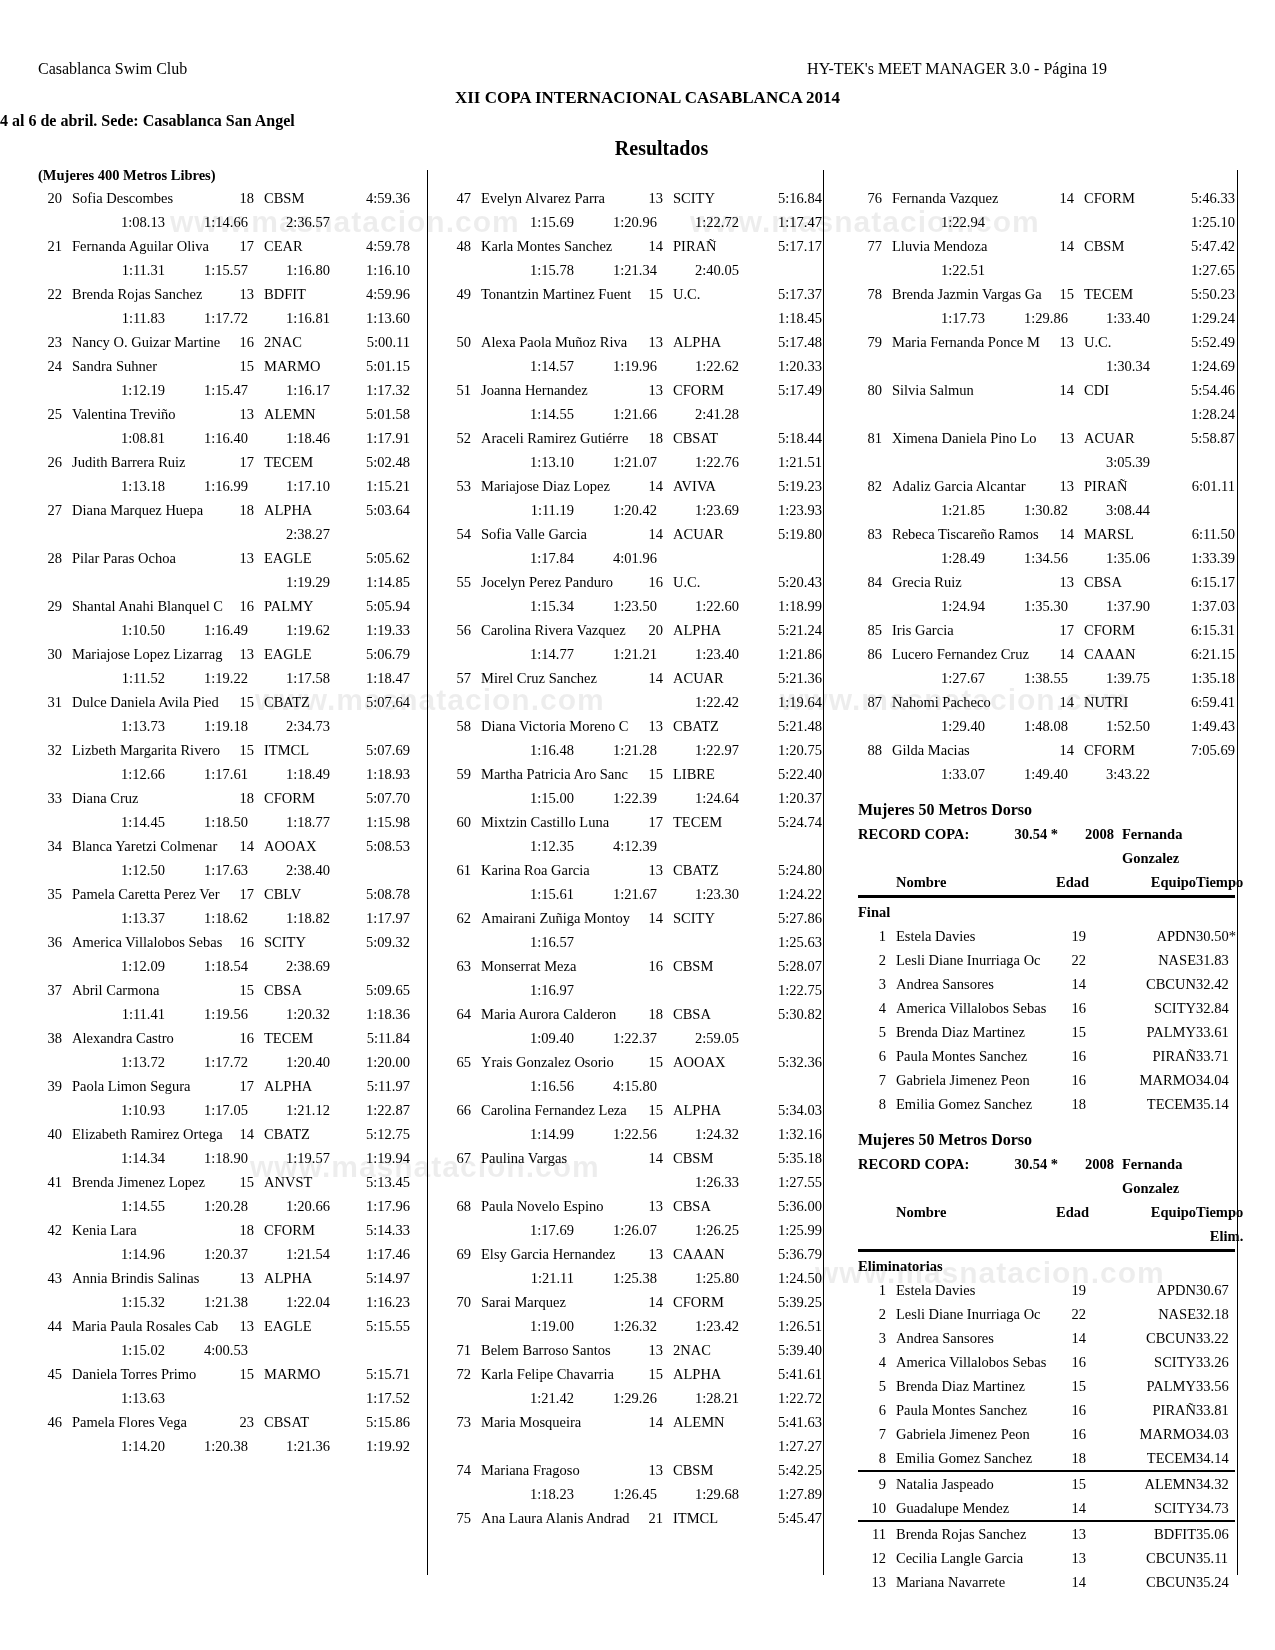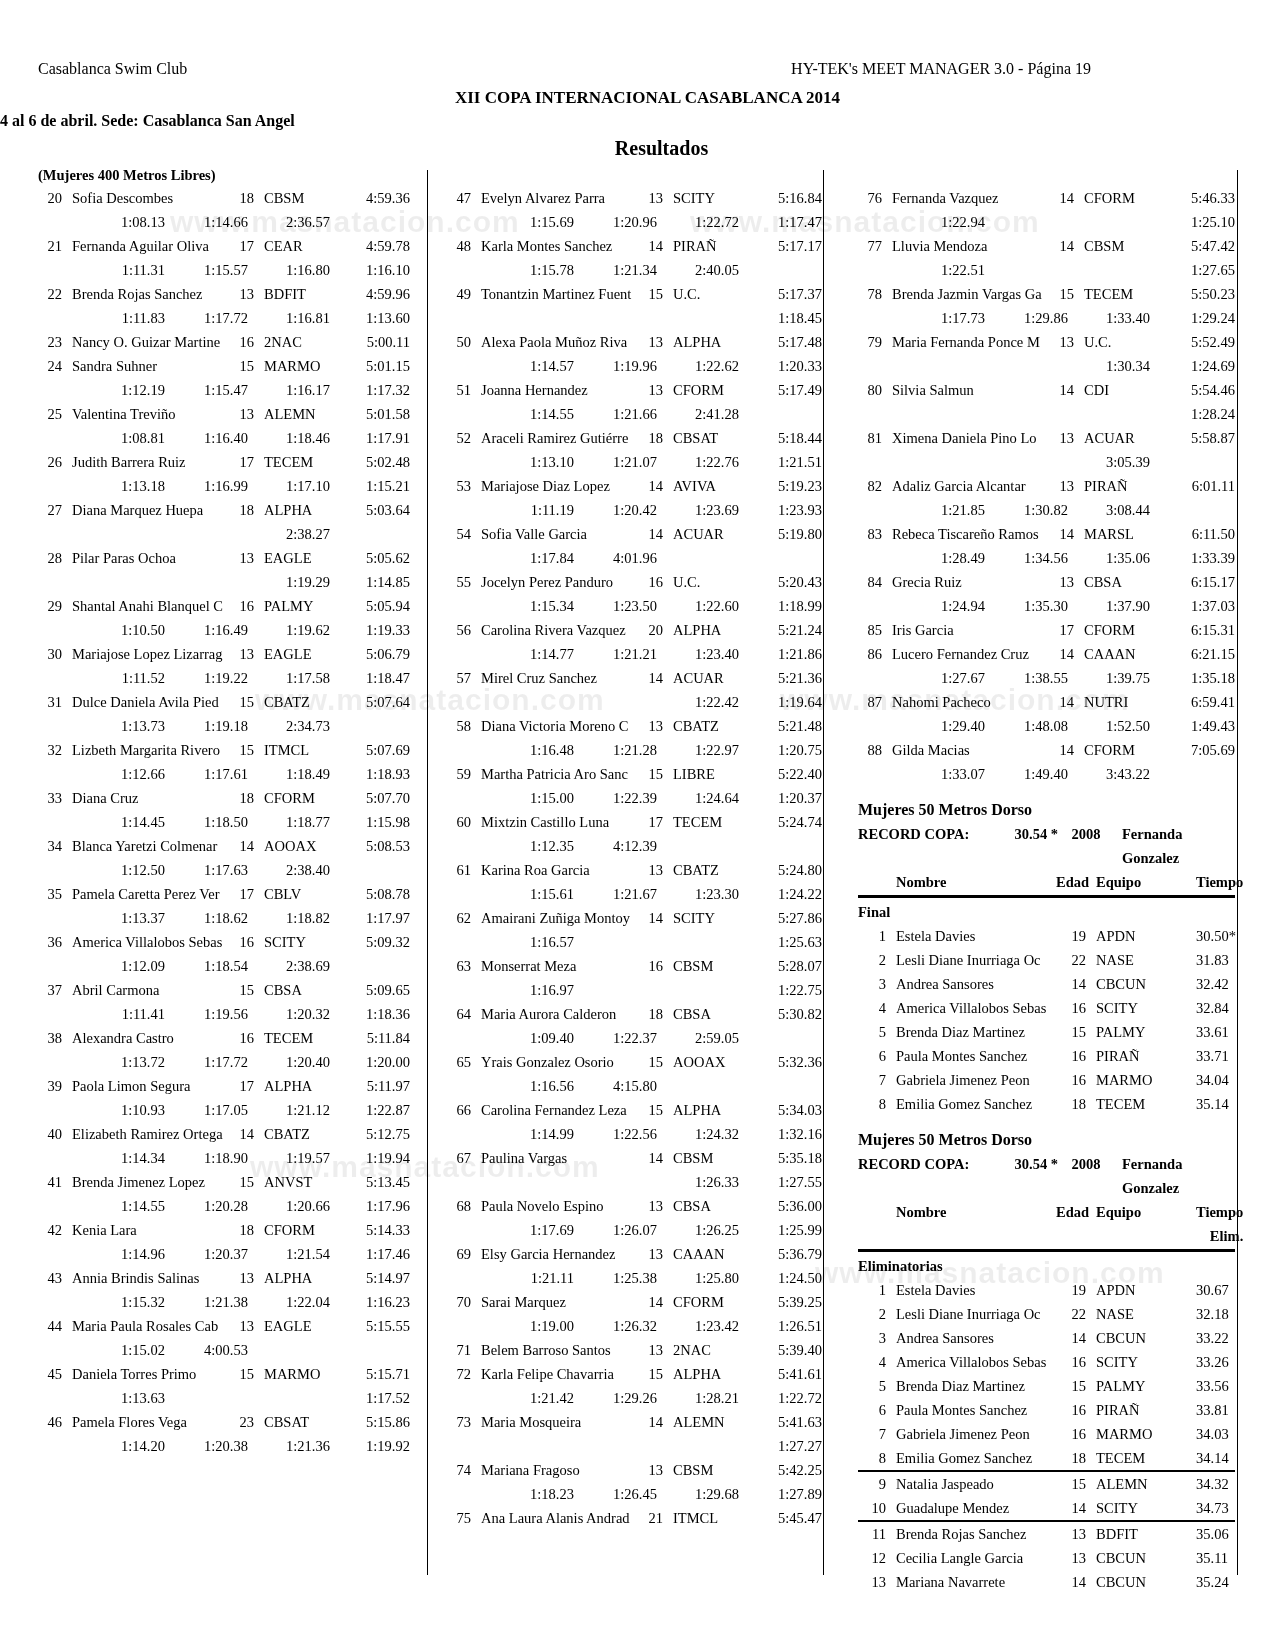--- a/index.html
+++ b/index.html
@@ -1,46 +1,46 @@
 <!DOCTYPE html>
 <html><head>
 <meta charset="utf-8">
 <style>
   html,body{margin:0;padding:0;background:#888;}
   .page{position:relative;width:1275px;height:1650px;background:#ffffff;color:#000;
         font-family:"Liberation Serif","DejaVu Serif",serif;overflow:hidden;}
   .hdr-left{position:absolute;left:38px;top:60px;font-size:16px;}
-  .hdr-right{position:absolute;right:184px;top:60px;font-size:16px;margin-left:24px;}
+  .hdr-right{position:absolute;right:168px;top:60px;font-size:16px;margin-left:24px;}
   .title-main{position:absolute;left:0;top:88px;width:1235px;text-align:center;font-weight:bold;font-size:17px;margin-left:30px;}
   .title-sub{position:absolute;left:0;top:112px;width:1235px;font-weight:bold;font-size:16px;}
   .title-res{position:absolute;left:0;top:137px;width:1235px;text-align:center;font-weight:bold;font-size:20px;padding-left:44px;}
   .continuation{position:absolute;left:38px;top:167px;font-weight:bold;font-size:14.5px;}
   .vline{position:absolute;top:170px;height:1405px;width:1px;background:#000;}
   .col{position:absolute;top:186px;font-size:14.5px;line-height:24px;}
   .col1{left:38px;width:372px;}
   .col2{left:447px;width:375px;}
   .col3{left:858px;width:377px;}
   .r1{display:grid;grid-template-columns:24px 166px 26px 106px 1fr;}
   .r1 .place{text-align:right;}
   .r1 .name{padding-left:10px;overflow:hidden;white-space:nowrap;}
   .r1 .age{text-align:right;}
   .r1 .team{padding-left:10px;overflow:hidden;white-space:nowrap;}
   .r1 .time{text-align:right;}
   .r2{display:grid;grid-template-columns:127px 83px 82px 1fr;}
   .r2 span{text-align:right;}
   .section-title{font-weight:bold;font-size:16px;margin-top:12px;}
   .record{display:grid;grid-template-columns:130px 70px 56px 1fr;font-weight:bold;}
   .record .rtime{text-align:right;}
-  .record .ryear{text-align:center;}
+  .record .ryear{text-align:right;}
   .record .rholder{padding-left:8px;}
   .bk{display:grid;grid-template-columns:28px 170px 30px 110px 1fr;}
   .bk .place{text-align:right;}
   .bk .name{padding-left:10px;overflow:hidden;white-space:nowrap;}
   .bk .age{text-align:right;}
-  .bk .team{padding-left:10px;overflow:hidden;white-space:nowrap;}
+  .bk .team{padding-left:10px;overflow:hidden;white-space:nowrap;text-align:right;}
   .bk .time{text-align:right;padding-right:16px;}
   .bk-header{font-weight:bold;}
   .bk-rule{border-top:3px solid #000;height:0;margin:1px 0 2px 0;}
   .phase{font-weight:bold;}
   .sep{border-top:2px solid #000;}
   .watermark{position:absolute;font-family:"Liberation Sans","DejaVu Sans",sans-serif;
              font-size:30px;font-weight:bold;color:rgba(0,0,0,0.07);letter-spacing:1px;
              pointer-events:none;white-space:nowrap;}
 </style>
 </head>

